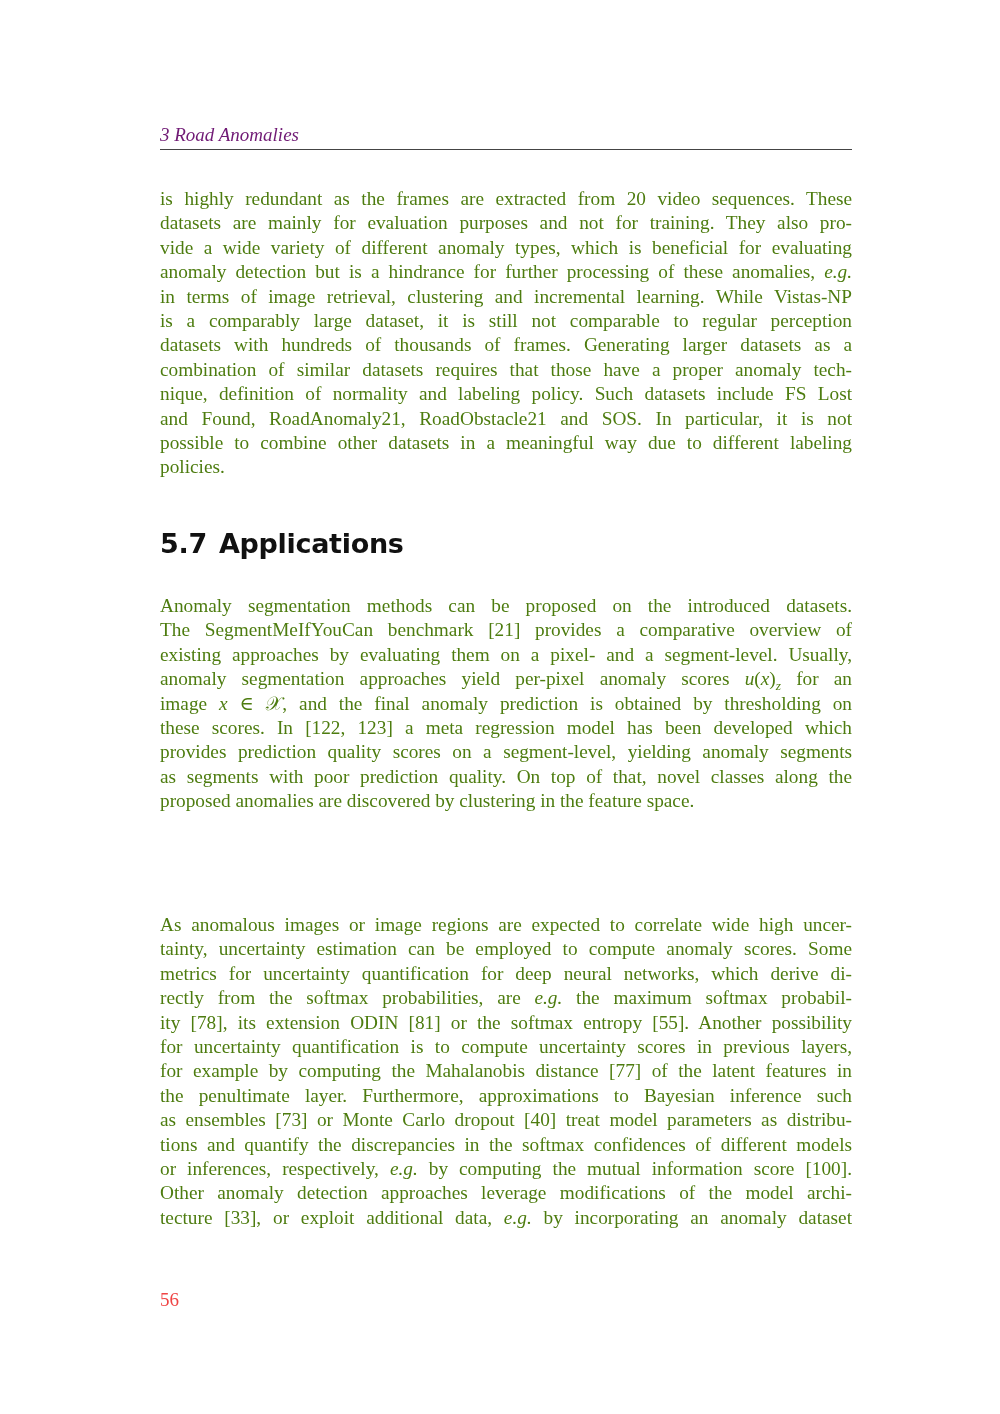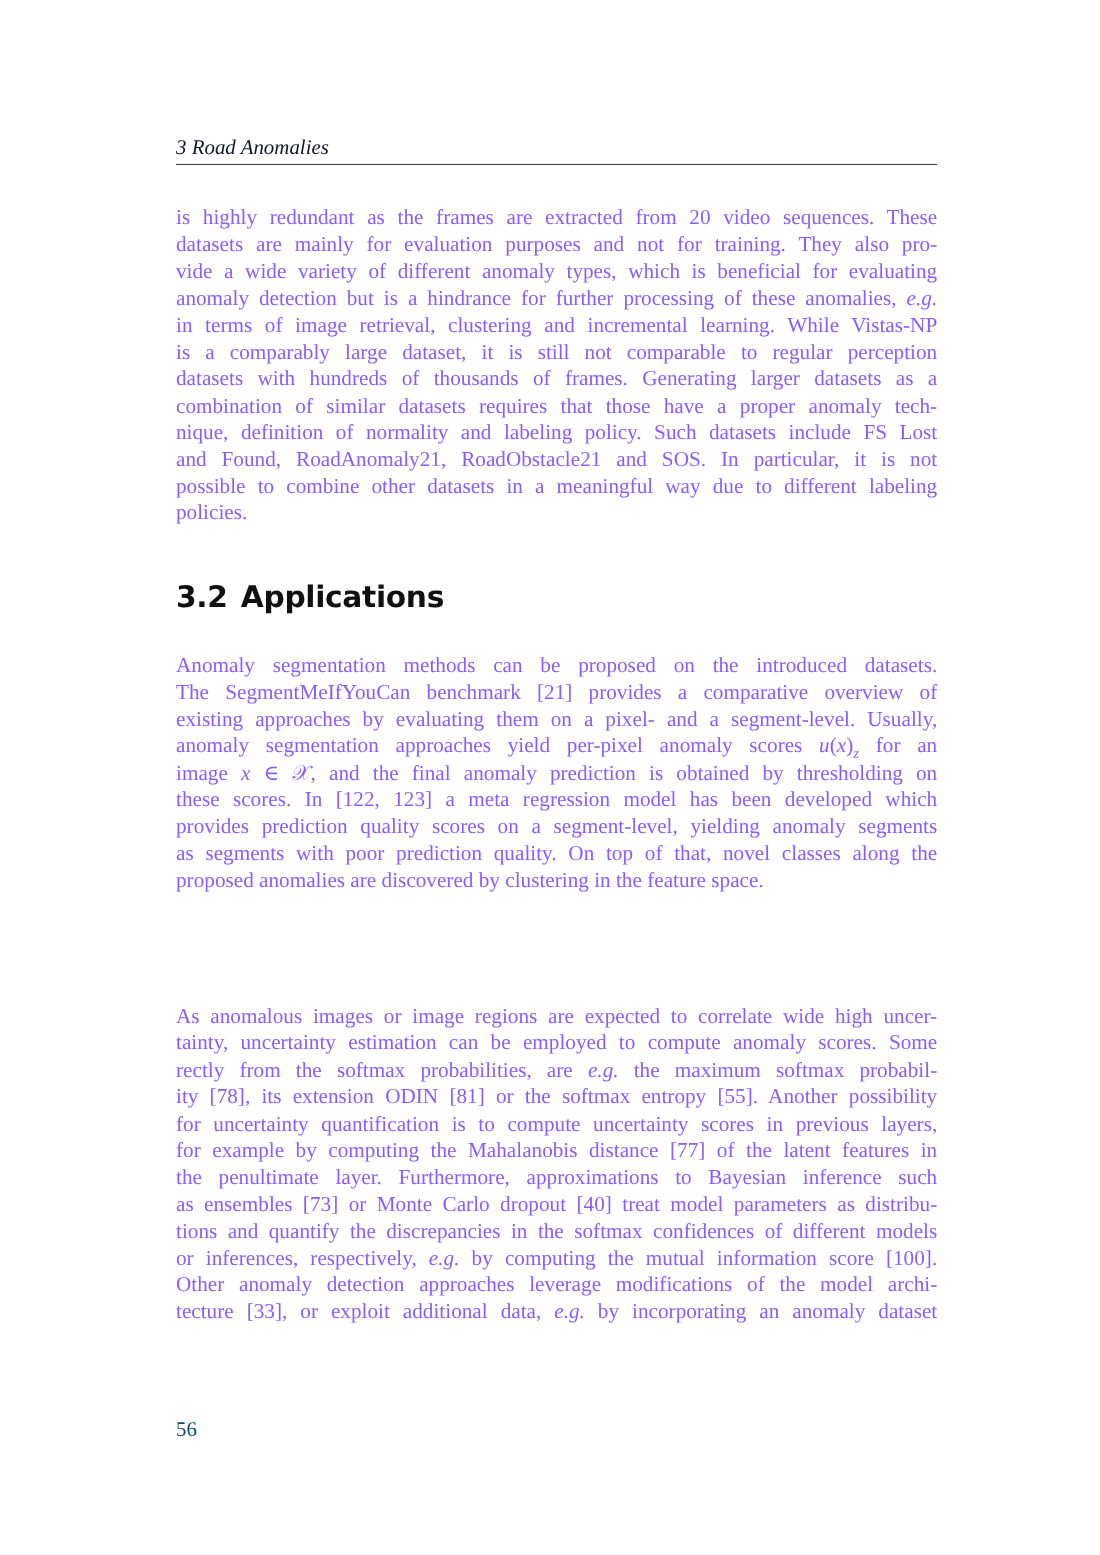--- a/index.html
+++ b/index.html
@@ -1,46 +1,46 @@
 <!DOCTYPE html>
 <html><head>
   <meta charset="utf-8">
   <style>
     html, body { margin: 0; padding: 0; background: #ffffff; }
     body { width: 1000px; height: 1414px; position: relative; overflow: hidden; }
     .page { position: absolute; left: 0; top: 0; width: 1000px; height: 1414px; background: #fff; color: #1a1a1a; }
     .running-header {
       position: absolute; left: 160px; top: 124px; width: 692px;
       font-family: "Liberation Serif", "DejaVu Serif", serif; font-style: italic;
-      font-size: 19px; color: #0f172a;
+      font-size: 19px; color: #701a75;
     }
     .header-rule {
       position: absolute; left: 160px; top: 149px; width: 692px; height: 0;
       border-top: 1px solid #444;
     }
     .para { position: absolute; left: 160px; width: 692px;
-      font-family: "Liberation Serif", "DejaVu Serif", serif; font-size: 19.3px; color: #8b5cf6; }
+      font-family: "Liberation Serif", "DejaVu Serif", serif; font-size: 19.3px; color: #4d7c0f; }
     .line { display: block; height: 24.4px; line-height: 24.4px; text-align: justify; text-align-last: justify; white-space: nowrap; overflow: visible; }
     .line.last { text-align-last: left; }
     .line span.j { display: block; text-align: justify; text-align-last: justify; white-space: normal; }
     .line.last span.j { text-align-last: left; }
     .h-section {
       position: absolute; left: 160px; top: 528px;
       font-family: "DejaVu Sans", "Liberation Sans", sans-serif; font-weight: bold;
       font-size: 27px; color: #111; letter-spacing: -0.3px;
     }
     .h-subsection {
       position: absolute; left: 160px; top: 859px;
       font-family: "DejaVu Sans", "Liberation Sans", sans-serif; font-weight: bold;
       font-size: 21px; color: #111; letter-spacing: -0.2px;
     }
     .h-num { margin-right: 12px; }
     .page-number {
       position: absolute; left: 160px; top: 1289px;
-      font-family: "Liberation Serif", "DejaVu Serif", serif; font-size: 19px; color: #0c4a6e;
+      font-family: "Liberation Serif", "DejaVu Serif", serif; font-size: 19px; color: #ef4444;
     }
     i { font-style: italic; }
   </style>
 </head>
 <body>
 
 <div class="page">
 
   <div class="running-header">3 Road Anomalies</div>
   <div class="header-rule"></div>
@@ -78,21 +78,21 @@
       </span>
     <span class="line">
         <span class="j">possible to combine other datasets in a meaningful way due to different labeling</span>
       </span>
     <span class="line last">
         <span class="j">policies.</span>
       </span>
   </div>
 
   <div class="h-section">
-    <span class="h-num">3.2</span><span>Applications</span>
+    <span class="h-num">5.7</span><span>Applications</span>
   </div>
 
   <div class="para" style="top:594px;">
     <span class="line">
         <span class="j">Anomaly segmentation methods can be proposed on the introduced datasets.</span>
       </span>
     <span class="line">
         <span class="j">The SegmentMeIfYouCan benchmark [21] provides a comparative overview of</span>
       </span>
     <span class="line">
@@ -120,20 +120,23 @@
 
 
   <div class="para" style="top:913px;">
     <span class="line">
         <span class="j">As anomalous images or image regions are expected to correlate wide high uncer-</span>
       </span>
     <span class="line">
         <span class="j">tainty, uncertainty estimation can be employed to compute anomaly scores. Some</span>
       </span>
     <span class="line">
+        <span class="j">metrics for uncertainty quantification for deep neural networks, which derive di-</span>
+      </span>
+    <span class="line">
         <span class="j">rectly from the softmax probabilities, are <i>e.g.</i> the maximum softmax probabil-</span>
       </span>
     <span class="line">
         <span class="j">ity [78], its extension ODIN [81] or the softmax entropy [55]. Another possibility</span>
       </span>
     <span class="line">
         <span class="j">for uncertainty quantification is to compute uncertainty scores in previous layers,</span>
       </span>
     <span class="line">
         <span class="j">for example by computing the Mahalanobis distance [77] of the latent features in</span>

